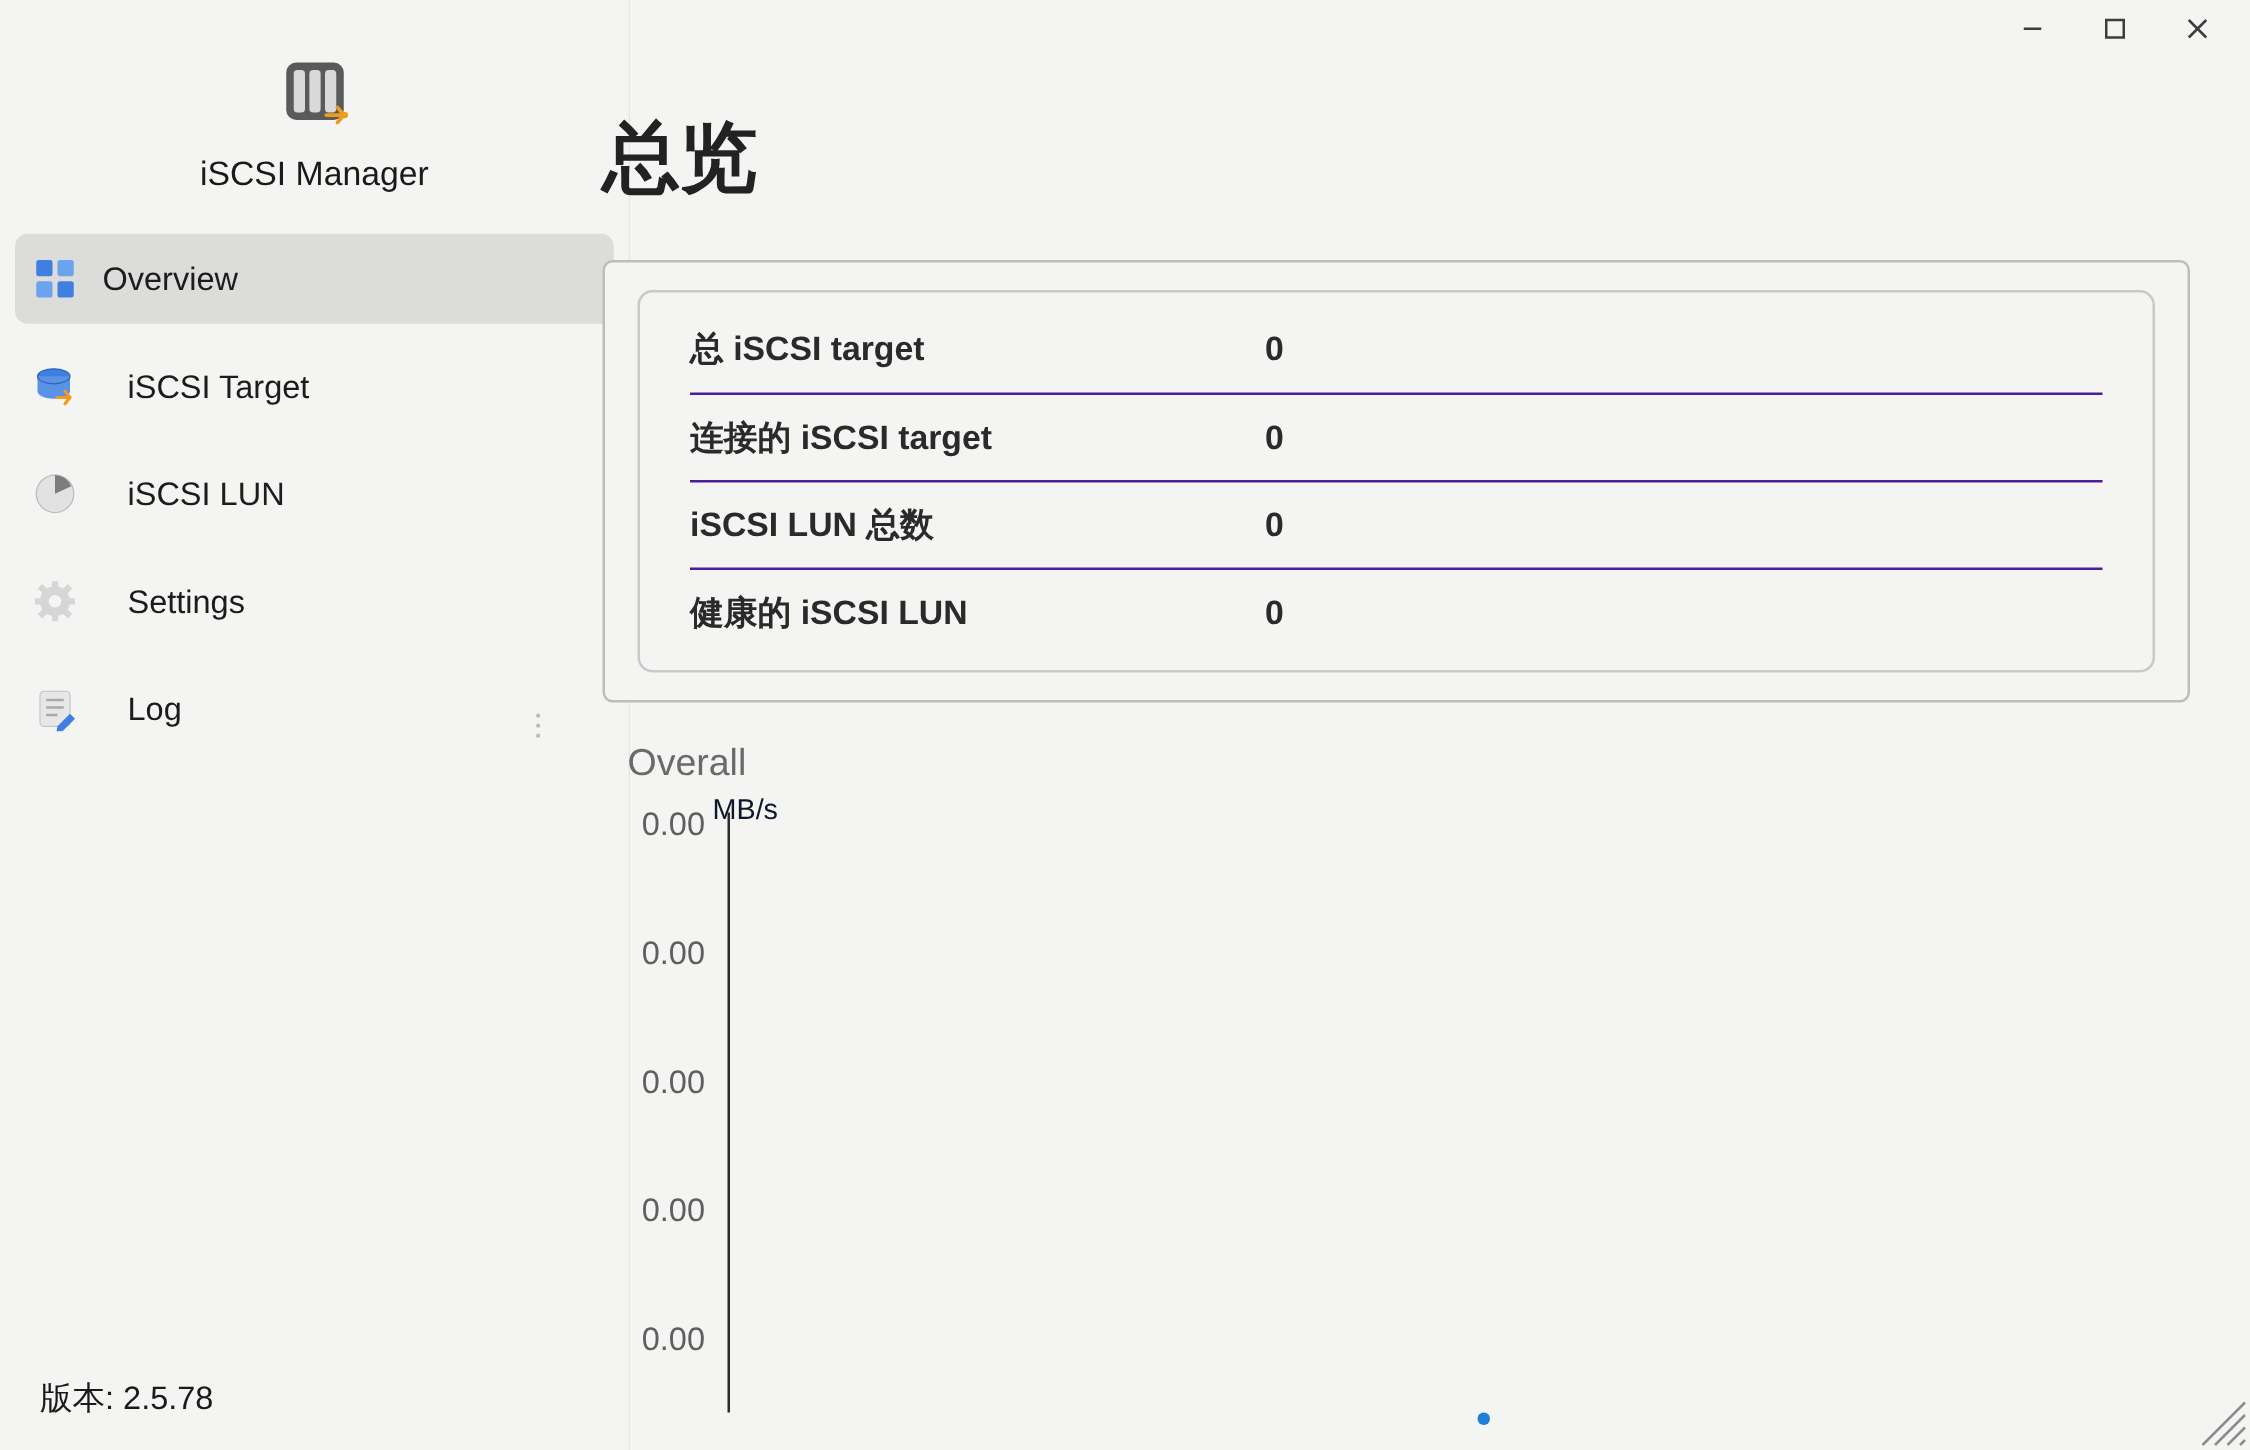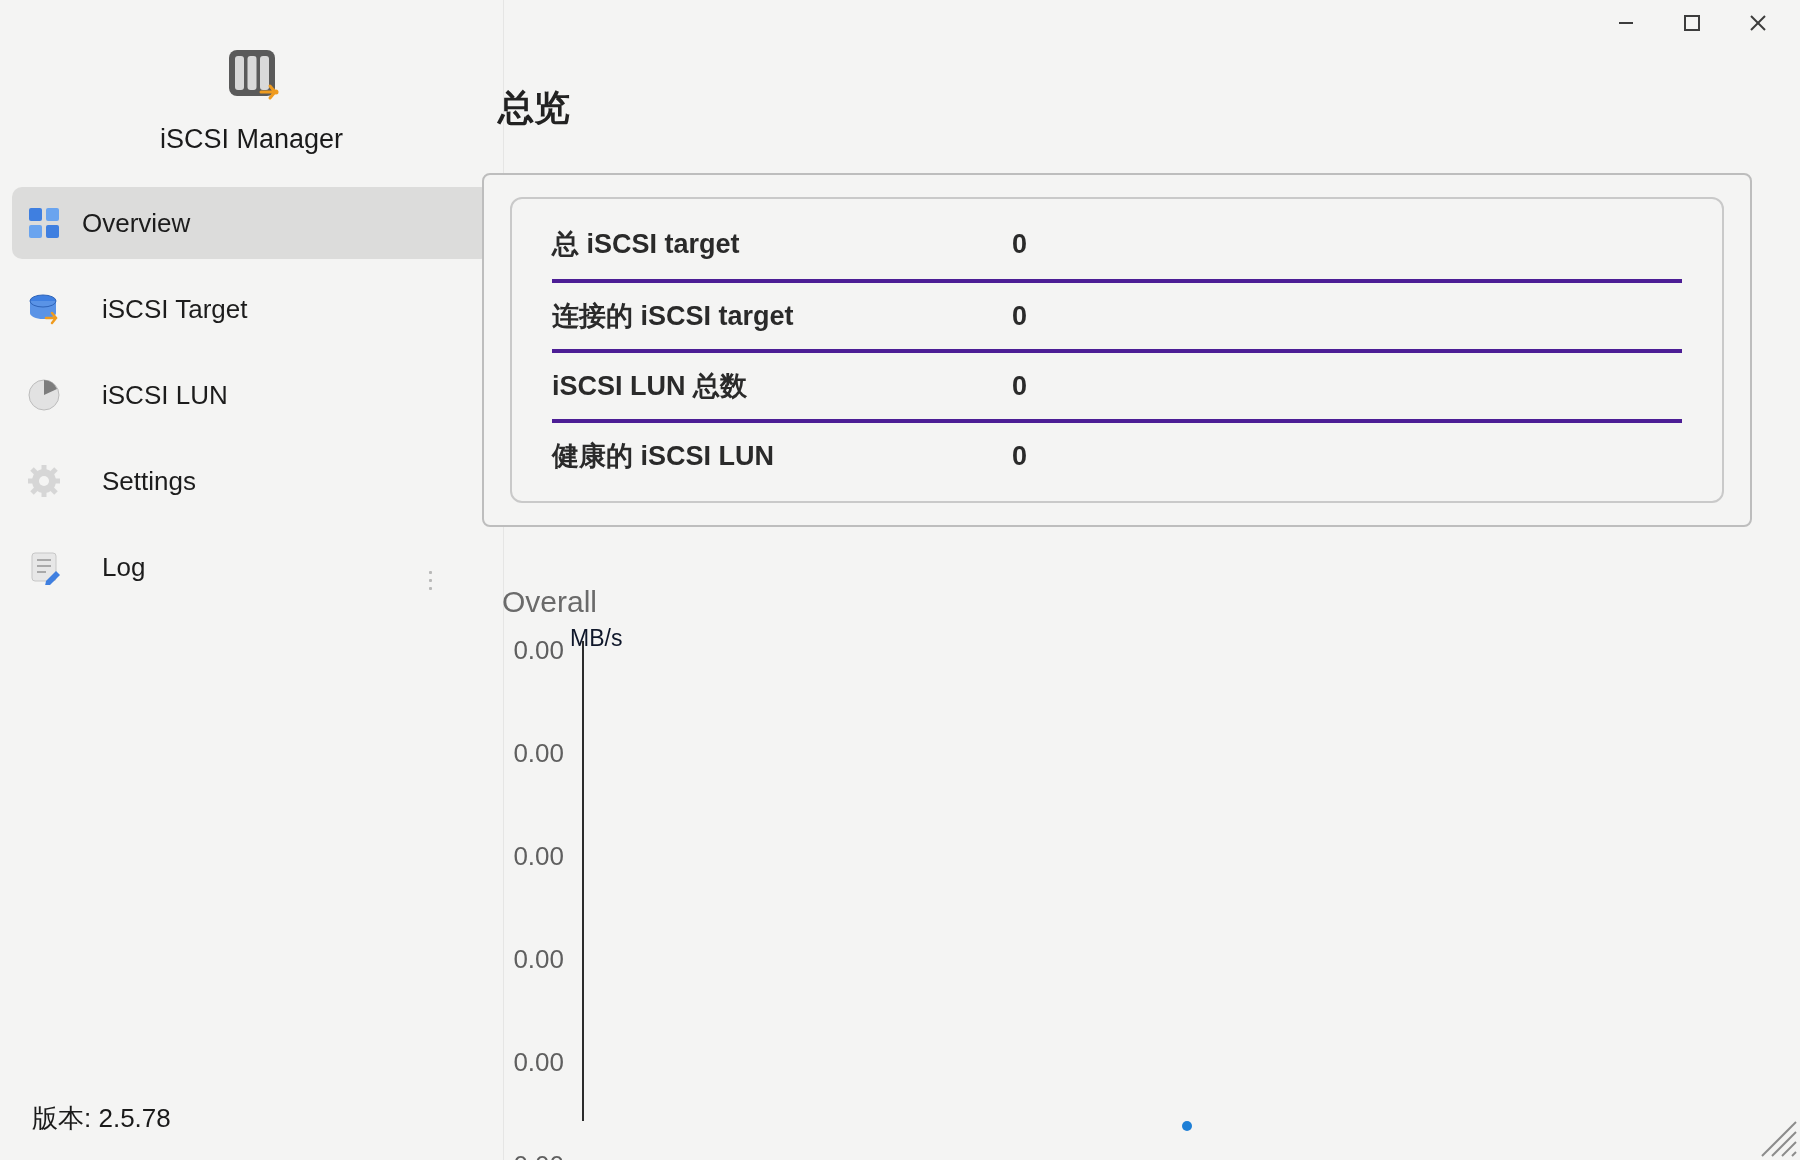--- a/index.html
+++ b/index.html
@@ -25,30 +25,30 @@
   
   .nav{padding:4px 12px 0;}
   .nav-item{display:flex;align-items:center;gap:20px;height:72px;padding:0 14px;border-radius:10px;font-size:26px;color:#1c1c1c;cursor:default;}
   .nav-item.active{background:#dcdcdb;}
   .nav-item .icon{width:36px;height:36px;flex:0 0 36px;display:flex;align-items:center;justify-content:center;}
   .nav-item .icon svg{width:100%;height:100%;}
   .nav-item+.nav-item{margin-top:14px;gap:40px;}
   
   .version{position:absolute;left:32px;bottom:24px;font-size:26px;color:#1a1a1a;}
   
-  .page-title{font-size:36px;font-weight:600;color:#222;margin:84px 16px 40px;}
+  .page-title{font-size:62px;font-weight:600;color:#222;margin:84px 0 40px;}
   
   .card-outer{border:2px solid #bdbdbd;border-radius:8px;background:#f4f4f3;padding:22px 26px;}
   .card-inner{border:2px solid #c9c9c9;border-radius:12px;background:#f4f4f3;padding:10px 40px 12px;font-weight:bold;}
-  .stat-row{display:flex;align-items:center;height:70px;font-size:27px;border-top:4px solid #4c1d95;}
+  .stat-row{display:flex;align-items:center;height:70px;font-size:27px;border-top:2px solid #4c1d95;}
   .stat-row:first-child{border-top:none;}
   .stat-label{flex:0 0 460px;color:#2a2a2a;}
   .stat-value{flex:0 0 auto;color:#2a2a2a;padding-left:0;}
   
-  .chart-title{font-size:30px;color:#6a6a6a;margin:58px 0 2px 20px;font-weight:400;}
+  .chart-title{font-size:30px;color:#6a6a6a;margin:32px 0 2px 20px;font-weight:400;}
   .chart{position:relative;margin-left:20px;}
   .chart-unit{position:absolute;left:68px;top:-2px;font-size:23px;color:#0f172a;}
   .chart-body{position:relative;margin-top:8px;}
   .y-ticks{position:absolute;left:0;top:8px;display:flex;flex-direction:column;gap:72px;}
   .y-tick{font-size:26px;color:#5f5f5f;width:62px;text-align:right;}
   .plot{position:absolute;left:80px;top:14px;width:1180px;height:480px;border-left:2px solid #2b2b2b;}
   .plot-point{position:absolute;right:570px;bottom:-10px;width:10px;height:10px;border-radius:50%;background:#1e7fd6;}
   
   .grip{position:absolute;right:2px;bottom:2px;width:46px;height:46px;}
   .grip svg{width:100%;height:100%;}

